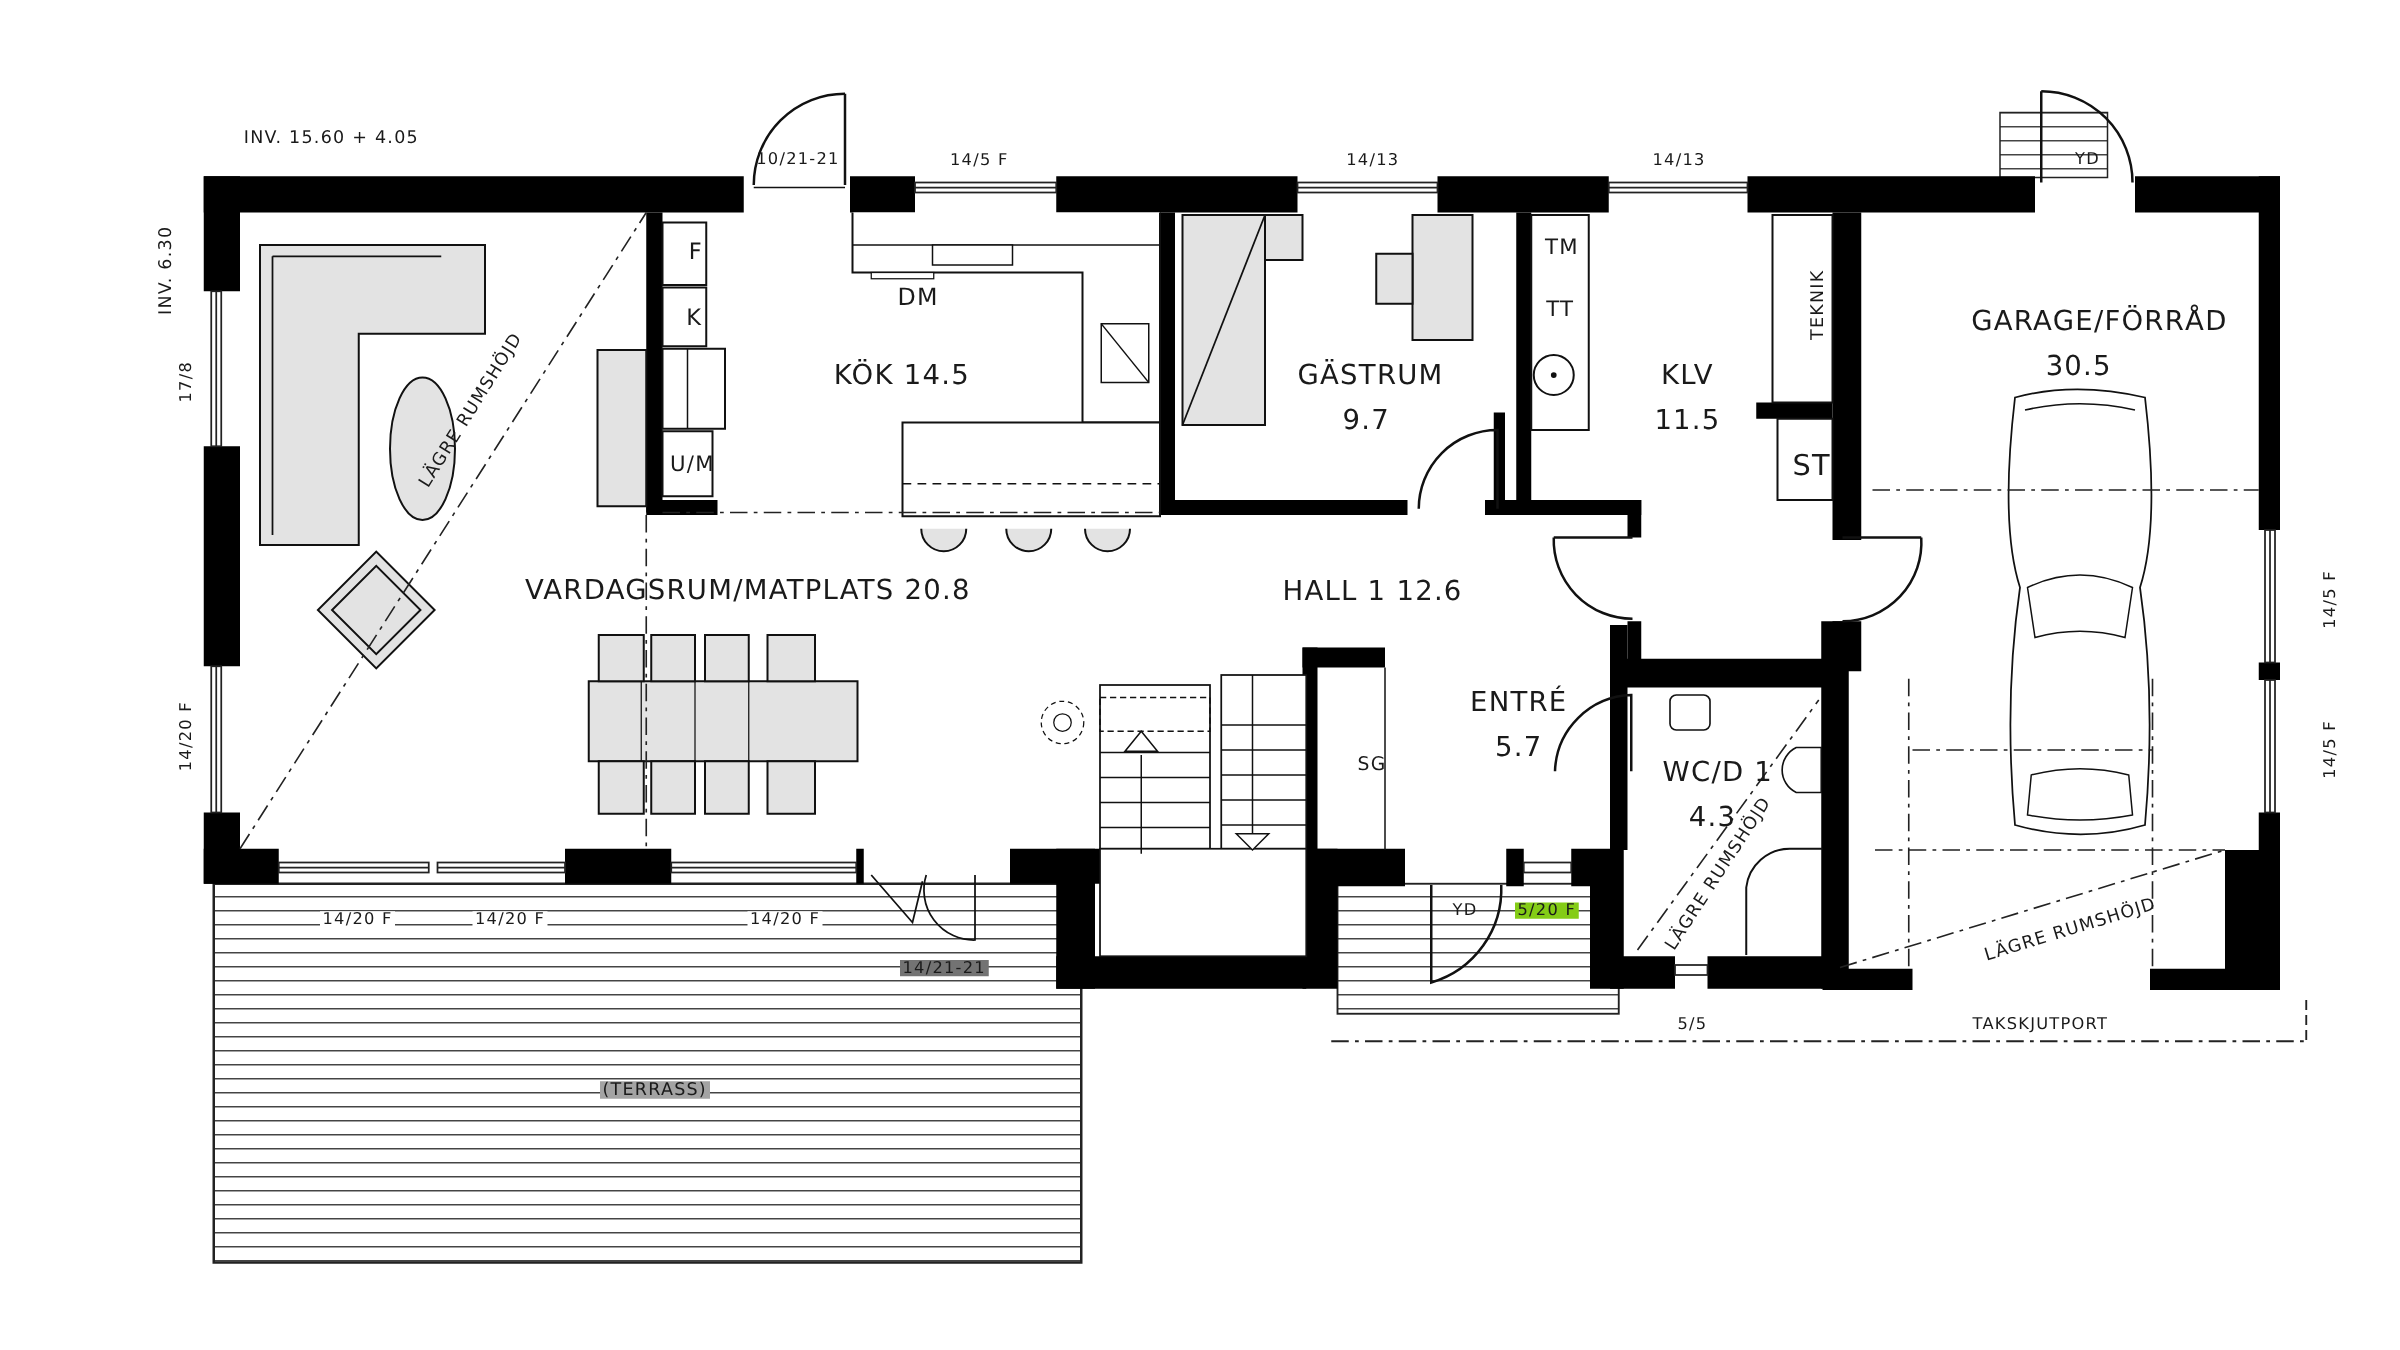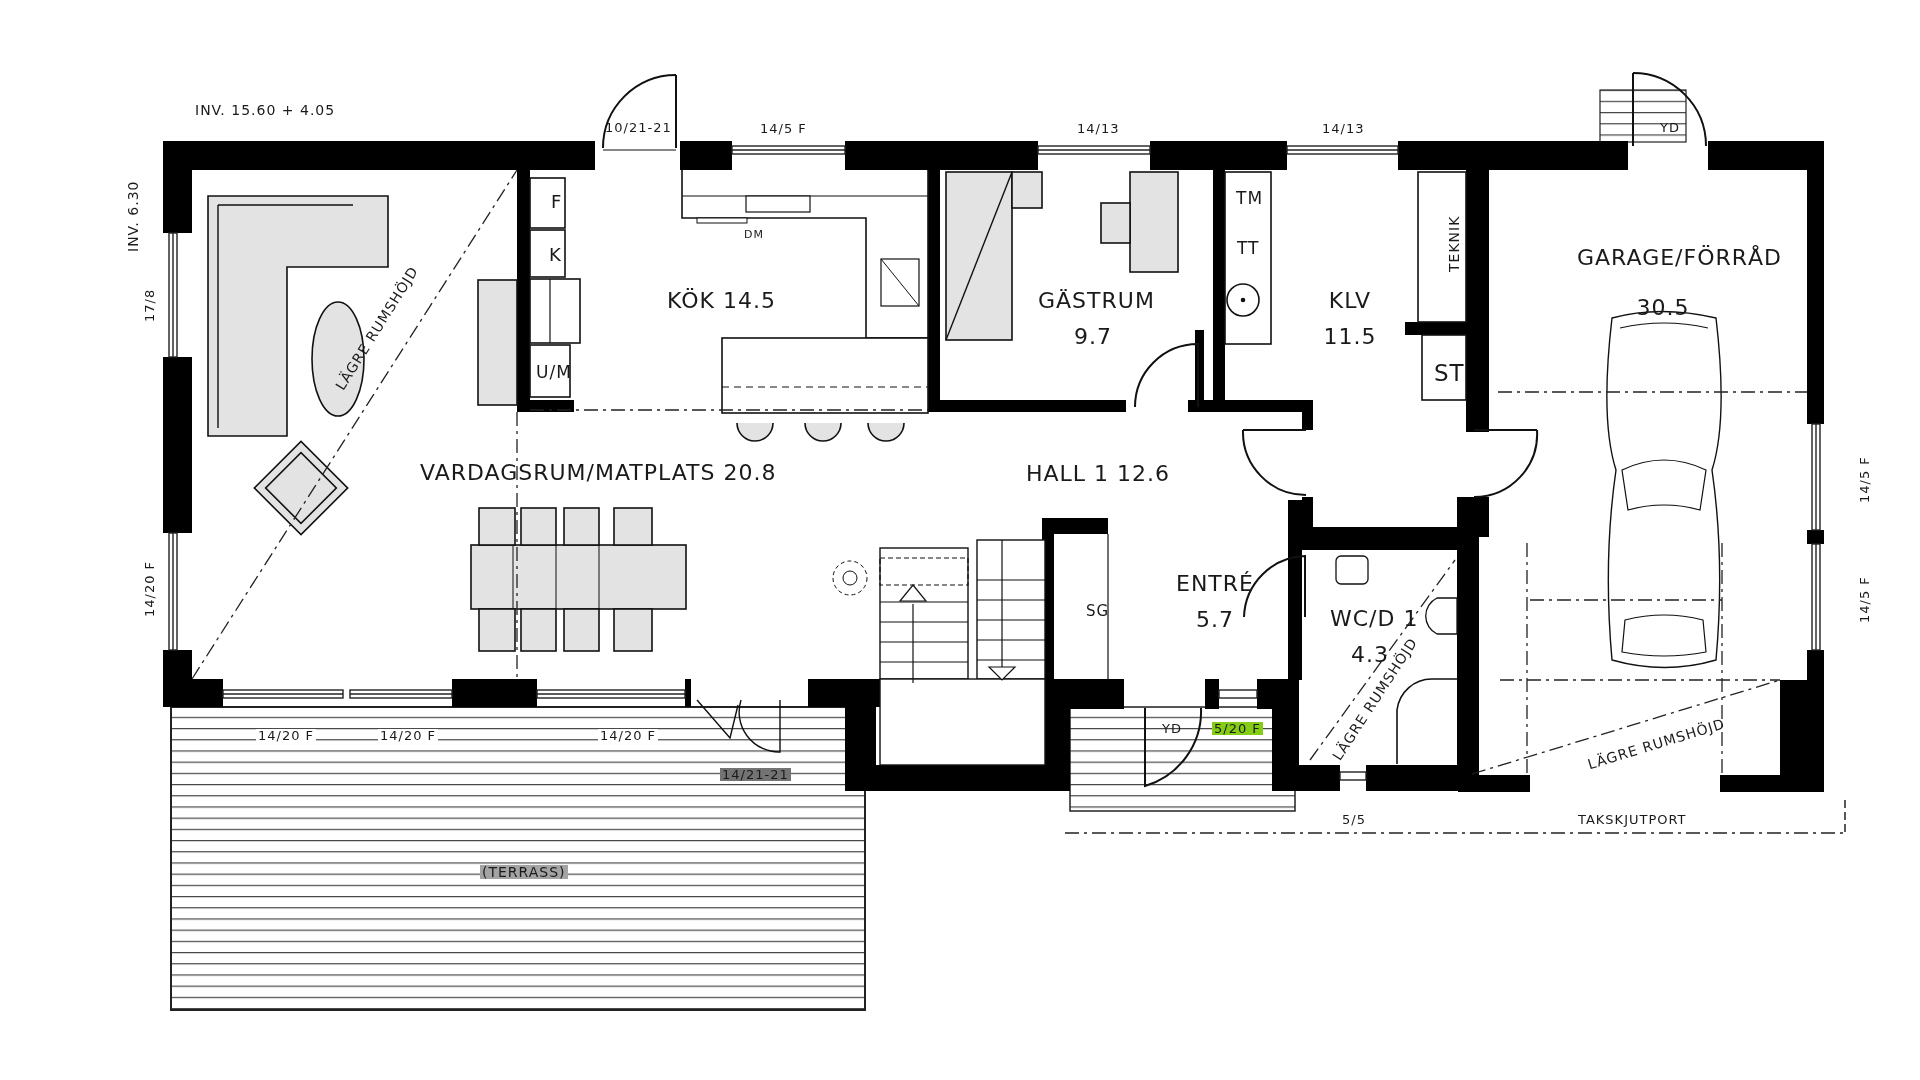--- a/index.html
+++ b/index.html
@@ -277,40 +277,40 @@
 <div class="lbl room" style="left:1038px; top:290px; width:110px;">
   <div>GÄSTRUM</div>
   <div style="margin-top:14px;">9.7</div>
 </div>
 <div class="lbl room" style="left:1320px; top:290px; width:60px;">
   <div>KLV</div>
   <div style="margin-top:14px;">11.5</div>
 </div>
 <div class="lbl room" style="left:1577px; top:247px; width:172px;">
   <div>GARAGE/FÖRRÅD</div>
-  <div style="margin-top:28px;">30.5</div>
+  <div style="margin-top:14px;">30.5</div>
 </div>
 <div class="lbl room" style="left:1026px; top:463px;">
   <span>HALL 1</span>
   <span>12.6</span>
 </div>
-<div class="lbl room" style="left:1175px; top:573px; width:80px;">
+<div class="lbl room" style="left:1175px; top:552px; width:80px;">
   <div>ENTRÉ</div>
   <div style="margin-top:14px;">5.7</div>
 </div>
 <div class="lbl room" style="left:1330px; top:608px; width:80px;">
   <div>WC/D 1</div>
   <div style="margin-top:14px;">4.3</div>
 </div>
 <div class="lbl small" style="left:480px; top:865px; background:#a3a3a3; padding:0 2px;">(TERRASS)</div>
 
 <div class="lbl room" style="left:551px; top:193px; font-size:18px;">F</div>
 <div class="lbl room" style="left:549px; top:246px; font-size:18px;">K</div>
 <div class="lbl room" style="left:536px; top:364px; font-size:17px;">U/M</div>
-<div class="lbl small" style="left:718px; top:229px; font-size:11px;margin-left:26px;">DM</div>
+<div class="lbl small" style="left:718px; top:229px; font-size:19px;">DM</div>
 <div class="lbl room" style="left:1236px; top:190px; font-size:17px;">TM</div>
 <div class="lbl room" style="left:1237px; top:240px; font-size:17px;">TT</div>
 <div class="lbl small vert" style="left:1447px; top:272px; font-size:14px;">TEKNIK</div>
 <div class="lbl room" style="left:1434px; top:362px; font-size:23px;">ST</div>
 <div class="lbl room" style="left:1086px; top:604px; font-size:15px;">SG</div>
 
 <div class="lbl small" style="left:333px; top:385px; transform:rotate(-58deg); transform-origin:left top;">LÄGRE RUMSHÖJD</div>
 <div class="lbl small" style="left:1330px; top:755px; transform:rotate(-57deg); transform-origin:left top;">LÄGRE RUMSHÖJD</div>
 <div class="lbl small" style="left:1586px; top:758px; transform:rotate(-17deg); transform-origin:left top;">LÄGRE RUMSHÖJD</div>
 <div class="lbl tiny" style="left:1578px; top:813px;">TAKSKJUTPORT</div>

